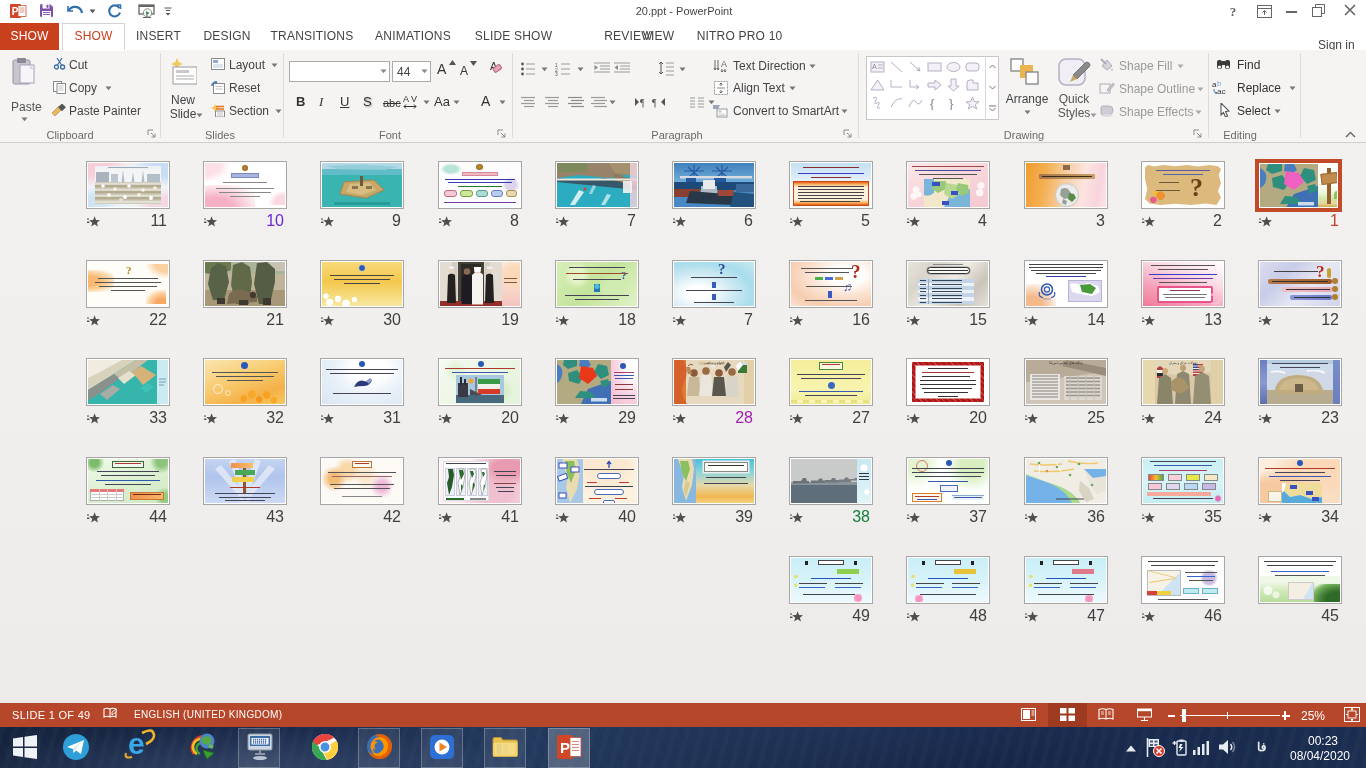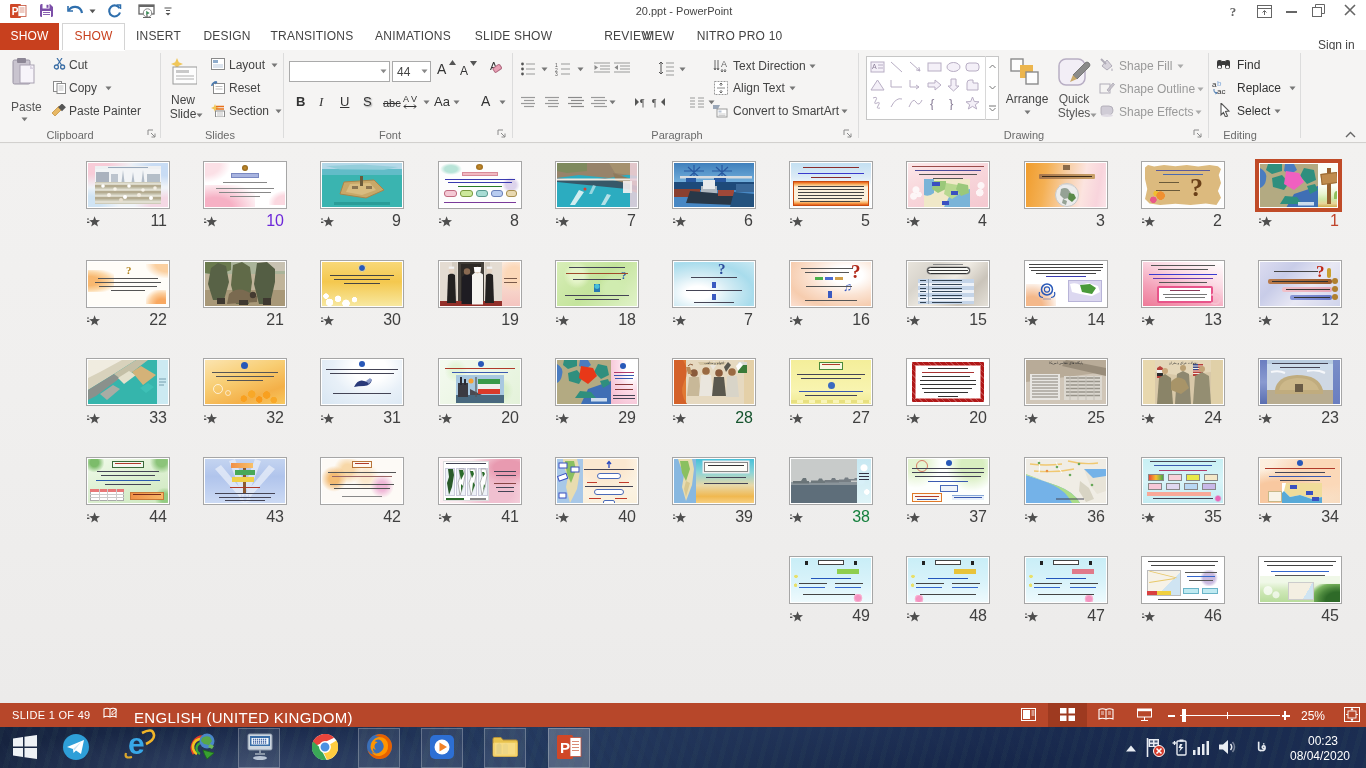--- a/index.html
+++ b/index.html
@@ -1088,21 +1088,21 @@
         <path d="M24 2 h28 l-2 3 h-24 Z" fill="#c8b890" opacity="0.6"></path>
         <text x="40" y="4" font-size="3.2" fill="#333" text-anchor="middle">اقوام و مذاهب</text>
       </svg>
     </div>
   </div>
 <svg class="abs" style="left:673px;top:412px" width="13" height="13" viewBox="0 0 13 13">
     <path d="M7.6 1.2 L9 5 L13 5.2 L9.9 7.7 L11 11.6 L7.6 9.3 L4.2 11.6 L5.3 7.7 L2.2 5.2 L6.2 5 Z" fill="#4e4e4e"></path>
     <rect x="0.2" y="3.4" width="1.6" height="1.3" fill="#4e4e4e"></rect>
     <rect x="0" y="6.6" width="2.4" height="1.4" fill="#4e4e4e"></rect>
   </svg>
-<div class="snum" style="left:656px;top:410px;width:97px;color:#14532d">28</div>
+<div class="snum" style="left:656px;top:410px;width:97px;color:#a21caf">28</div>
 <div style="position:absolute;left:789px;top:358px;width:84px;height:48px;border:1px solid #a6a6a6;background:#fff">
     <div class="timg" style="left:1px;top:1px;background:linear-gradient(180deg,#f4ee9a 0%,#f8f4b0 70%,#f0ea94 100%)">
       <div style="position:absolute;left:28px;top:2px;width:24px;height:8px;background:#f8f8e0;border:1px solid #4a8a3a"></div>
       <div style="position:absolute;left:31px;top:4px;width:18px;height:1px;background:#b03a2a"></div>
       <div style="position:absolute;left:6px;top:14px;width:68px;height:1px;background:#445"></div>
       <div style="position:absolute;left:10px;top:18px;width:60px;height:1px;background:#445"></div>
       <div style="position:absolute;left:37px;top:22px;width:7px;height:7px;border-radius:50%;background:#3a6ac0"></div>
       <div style="position:absolute;left:8px;top:31px;width:64px;height:1px;background:#3a5ab0"></div>
       <div style="position:absolute;left:14px;top:35px;width:52px;height:1px;background:#445"></div>
       <div style="position:absolute;left:0;bottom:1px;width:80px;height:3px;background:repeating-linear-gradient(90deg,#e8e080 0 6px,#f8f4b8 6px 12px)"></div>
@@ -1569,21 +1569,21 @@
     </div>
   </div>
 <div class="snum" style="left:1242px;top:608px;width:97px;color:#404040">45</div>
 <div class="abs" style="left:0;top:703px;width:1366px;height:24px;background:#b7472a"></div>
 <div class="abs" style="left:12px;top:709px;font-size:11px;color:#fff;letter-spacing:.3px">SLIDE 1 OF 49</div>
 <svg class="abs" style="left:103px;top:707px" width="15" height="13" viewBox="0 0 15 13">
     <path d="M1 2 Q4 0.5 7 2 Q10 0.5 13 2 V10 Q10 8.5 7 10 Q4 8.5 1 10 Z" fill="none" stroke="#fff" stroke-width="1.1"></path>
     <path d="M7 2 V10" stroke="#fff" stroke-width="1.1"></path>
     <path d="M9 5 l4 -3 v3 l-4 3 Z" fill="#b7472a" stroke="#fff" stroke-width="0.9"></path>
   </svg>
-<div class="abs" style="left:134px;top:709px;font-size:15px;color:#fff;letter-spacing:.3px">ENGLISH (UNITED KINGDOM)</div>
+<div class="abs" style="left:134px;top:709px;font-size:10px;color:#fff;letter-spacing:.3px">ENGLISH (UNITED KINGDOM)</div>
 <svg class="abs" style="left:1021px;top:708px" width="15" height="13" viewBox="0 0 15 13">
     <rect x="0.5" y="0.5" width="14" height="12" fill="none" stroke="#fff"></rect>
     <rect x="2" y="2" width="7" height="9" fill="#fff"></rect>
     <path d="M10.5 3 h3 M10.5 5 h3 M10.5 7 h3" stroke="#fff" stroke-width="0.9"></path>
   </svg>
 <div class="abs" style="left:1048px;top:703px;width:39px;height:24px;background:#9e3a20"></div>
 <svg class="abs" style="left:1060px;top:708px" width="15" height="13" viewBox="0 0 15 13">
     <rect x="0" y="0" width="6.5" height="5.5" fill="#fff"></rect>
     <rect x="8.5" y="0" width="6.5" height="5.5" fill="#fff"></rect>
     <rect x="0" y="7.5" width="6.5" height="5.5" fill="#fff"></rect>

